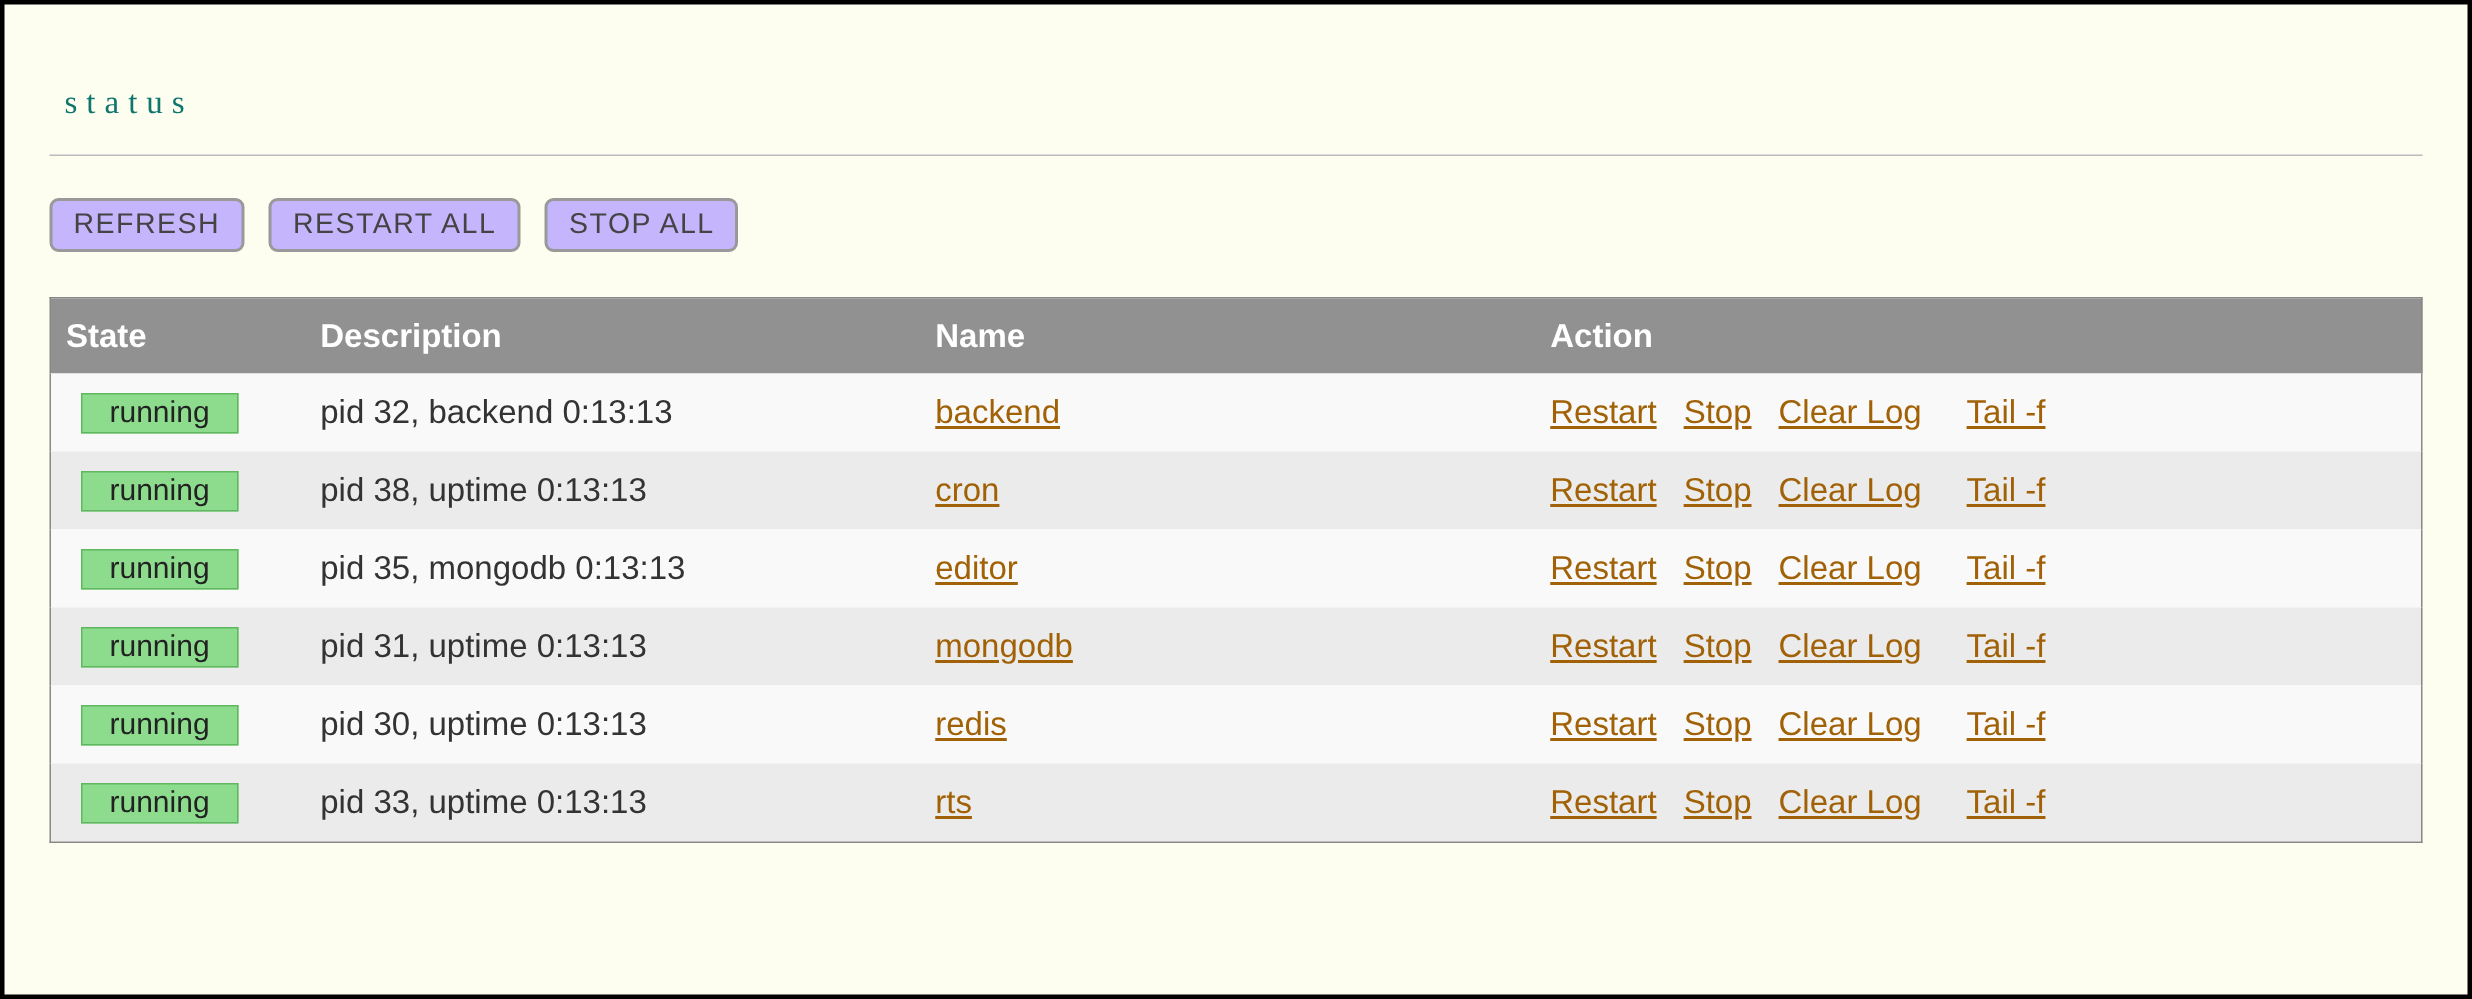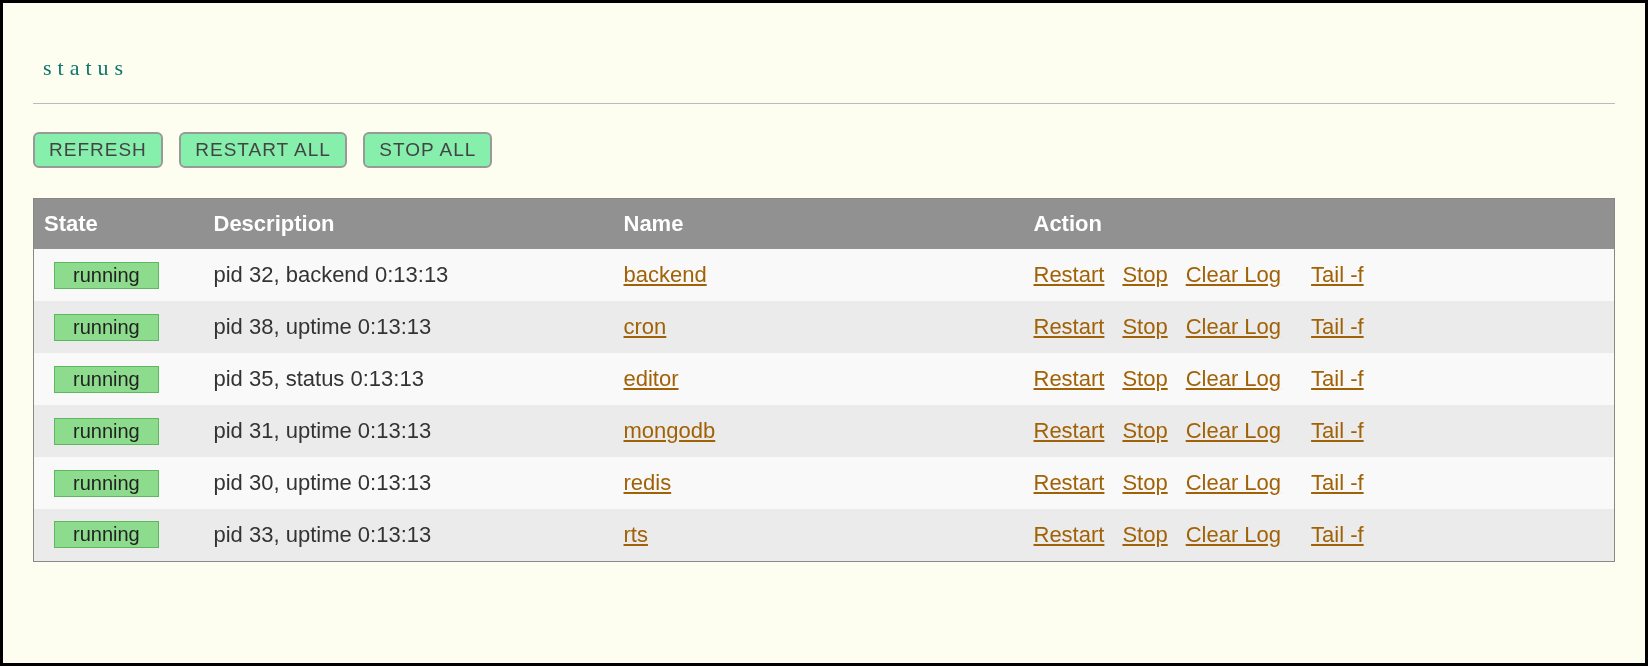--- a/index.html
+++ b/index.html
@@ -44,21 +44,21 @@
       margin-bottom: 28px;
     }
     .toolbar {
       margin-bottom: 30px;
     }
     .toolbar button {
       font-family: inherit;
       font-size: 19px;
       letter-spacing: 1px;
       color: #444;
-      background: #86efac;
+      background: #c4b5fd;
       border: 2px solid #999;
       border-radius: 6px;
       padding: 5px 14px;
       margin-right: 12px;
       cursor: pointer;
     }
     table {
       width: 100%;
       border-collapse: collapse;
       border: 1px solid #888;
@@ -147,21 +147,21 @@
         <td><a class="action-link">Restart</a><a class="action-link">Stop</a><a class="action-link">Clear Log</a><a class="action-link">Tail -f</a></td>
       </tr>
       <tr>
         <td><span class="state-badge">running</span></td>
         <td class="col-desc">pid 38, uptime 0:13:13</td>
         <td class="col-name"><a class="name-link">cron</a></td>
         <td><a class="action-link">Restart</a><a class="action-link">Stop</a><a class="action-link">Clear Log</a><a class="action-link">Tail -f</a></td>
       </tr>
       <tr>
         <td><span class="state-badge">running</span></td>
-        <td class="col-desc">pid 35, status 0:13:13</td>
+        <td class="col-desc">pid 35, mongodb 0:13:13</td>
         <td class="col-name"><a class="name-link">editor</a></td>
         <td><a class="action-link">Restart</a><a class="action-link">Stop</a><a class="action-link">Clear Log</a><a class="action-link">Tail -f</a></td>
       </tr>
       <tr>
         <td><span class="state-badge">running</span></td>
         <td class="col-desc">pid 31, uptime 0:13:13</td>
         <td class="col-name"><a class="name-link">mongodb</a></td>
         <td><a class="action-link">Restart</a><a class="action-link">Stop</a><a class="action-link">Clear Log</a><a class="action-link">Tail -f</a></td>
       </tr>
       <tr>

